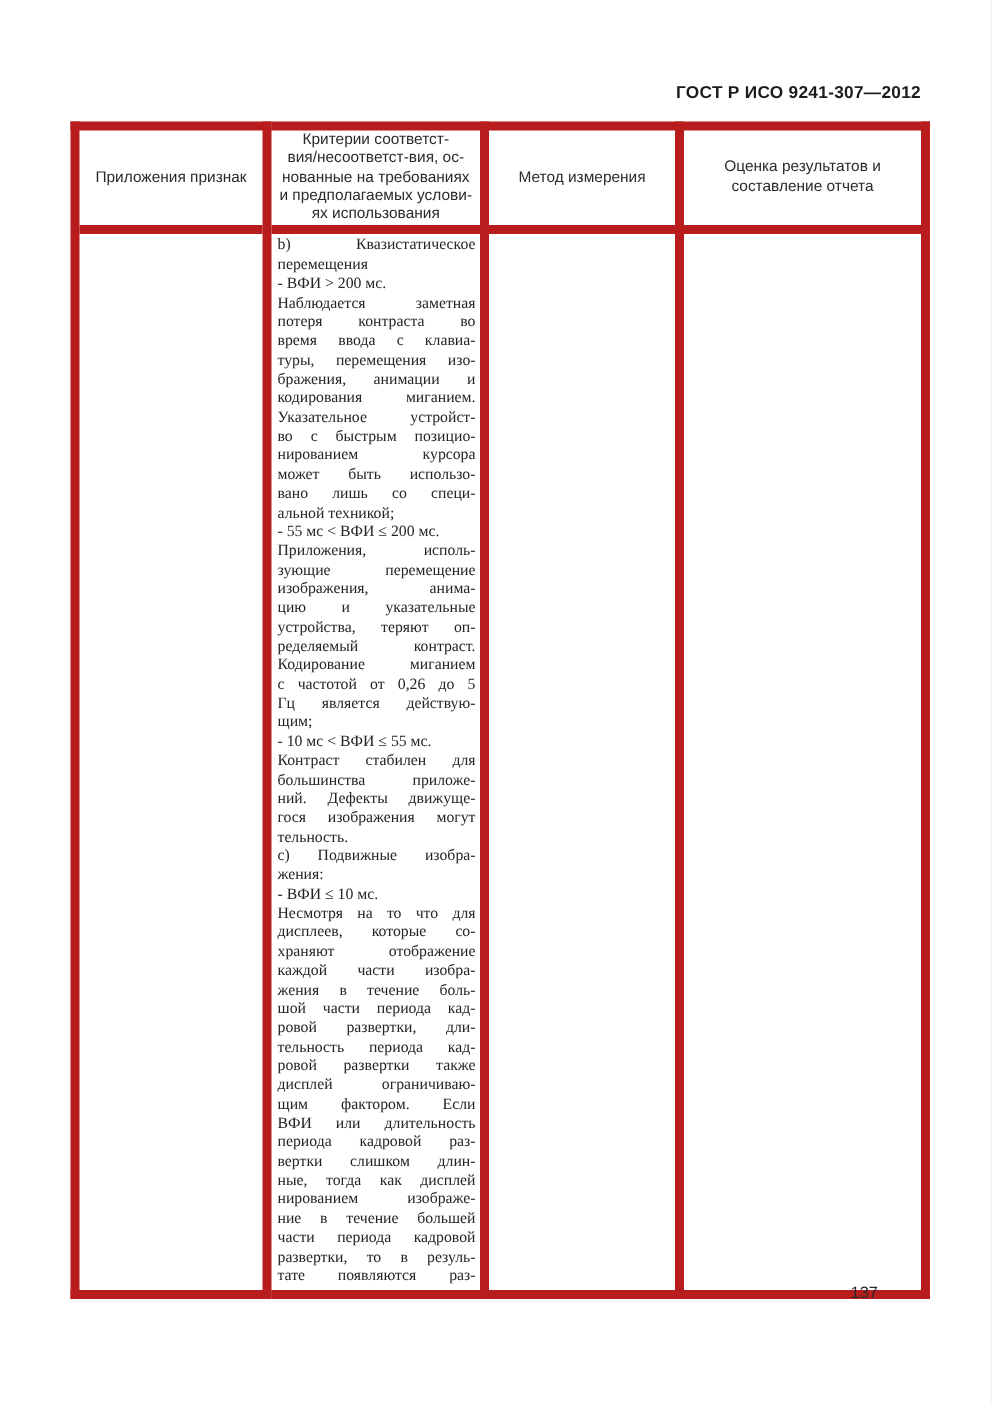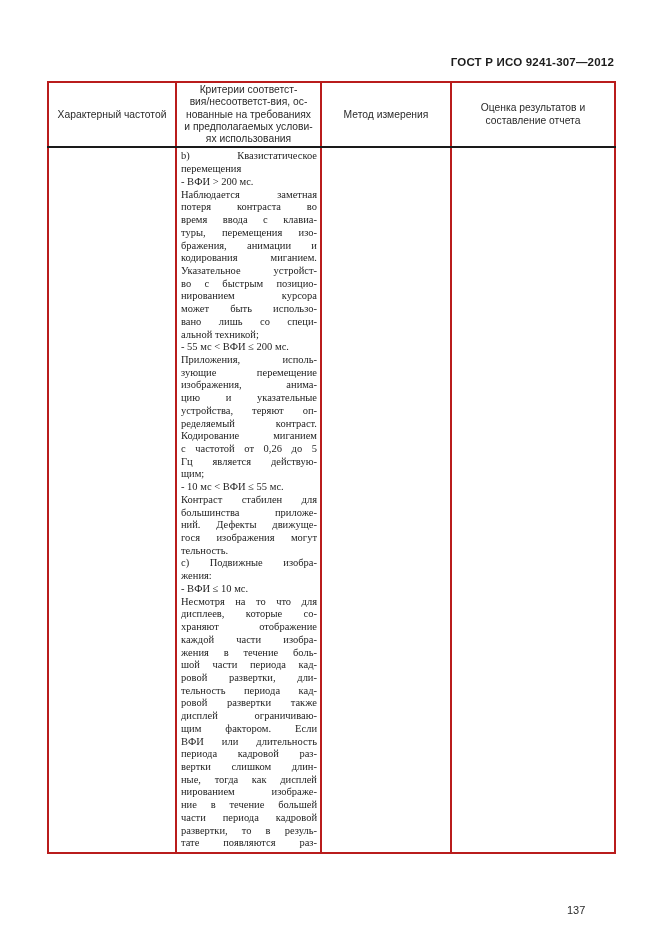--- a/index.html
+++ b/index.html
@@ -21,21 +21,21 @@
   }
   .doc-table{
     position:absolute;
     left:47px;top:81px;
     width:567px;
     border-collapse:collapse;
     table-layout:fixed;
     border:2px solid #1a1a1a;
   }
   .doc-table th,.doc-table td{
-    border:2px solid #b91c1c;
+    border:6px solid #b91c1c;
     padding:0;
     overflow:hidden;
   }
   .doc-table thead th{
     height:58px;
     font-weight:normal;
     font-size:10.3px;
     line-height:12.3px;
     text-align:center;
     vertical-align:middle;
@@ -57,21 +57,21 @@
   }
   .cell-line{
     text-align:justify;
     text-align-last:justify;
   }
   .cell-line.flush{
     text-align-last:left;
   }
   .page-num{
     position:absolute;
-    top:904px;
+    top:856px;
     left:567px;
     font-size:11px;
     color:#2a2a2a;
   }
 </style>
 </head>
 <body>
 
 <div class="page">
 
@@ -79,21 +79,21 @@
 
   <table class="doc-table">
     <colgroup>
       <col style="width:128px">
       <col style="width:145px">
       <col style="width:130px">
       <col style="width:164px">
     </colgroup>
     <thead>
       <tr>
-        <th>Характерный частотой</th>
+        <th>Приложения признак</th>
         <th>Критерии соответст-
 вия/несоответст-вия, ос-
 нованные на требованиях
 и предполагаемых услови-
 ях использования</th>
         <th>Метод измерения</th>
         <th>Оценка результатов и
 составление отчета</th>
       </tr>
     </thead>

